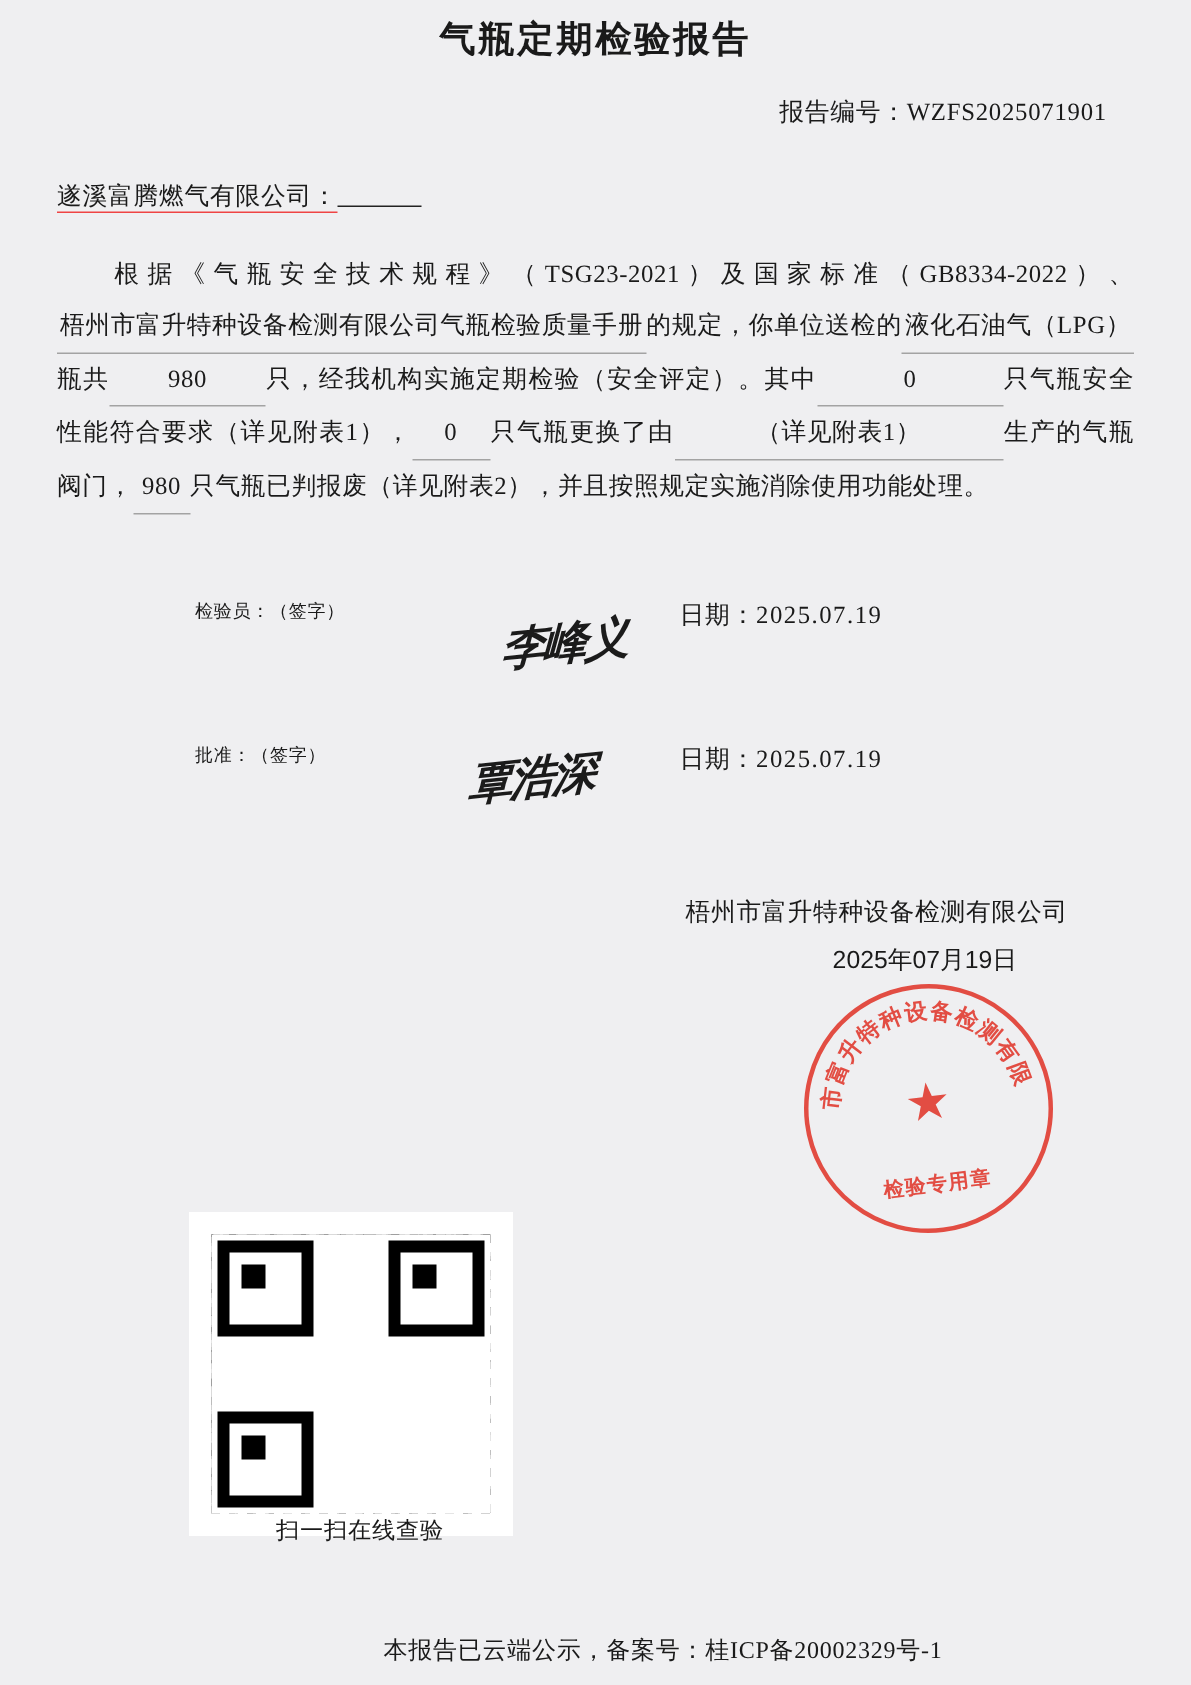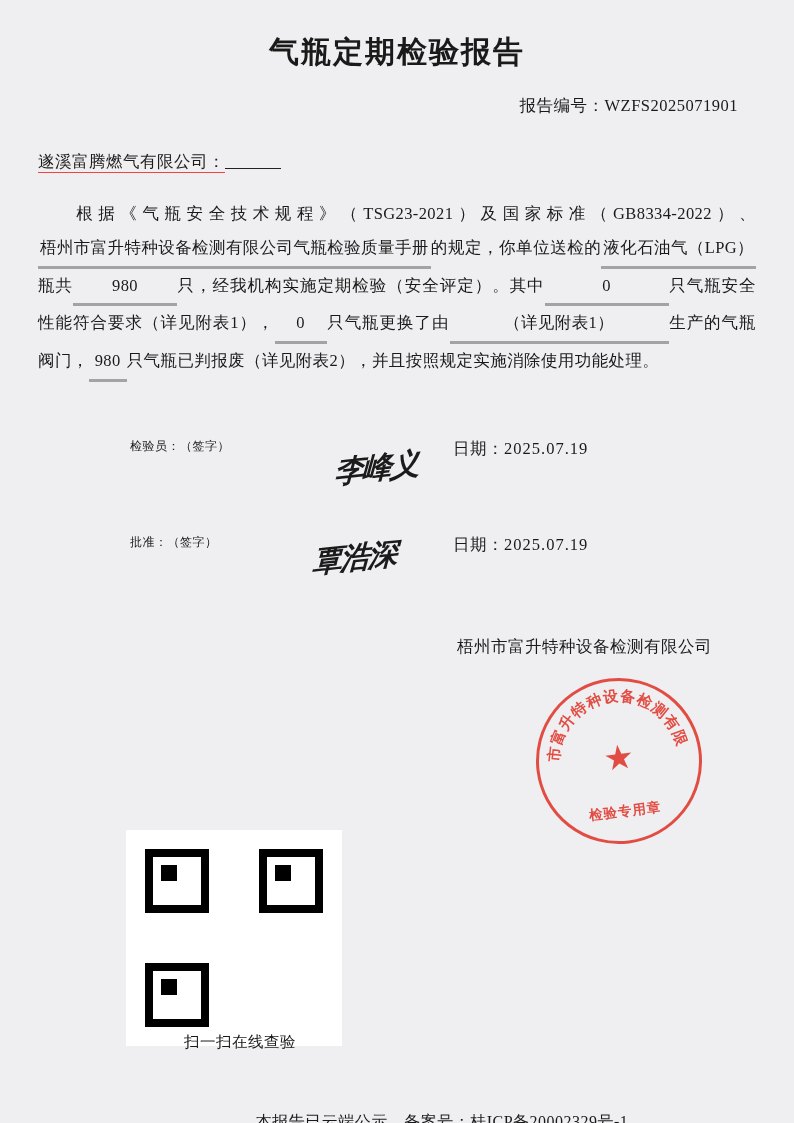--- a/index.html
+++ b/index.html
@@ -17,24 +17,24 @@
   }
   .page {
     position: relative;
     width: 794px;
     height: 1123px;
     box-sizing: border-box;
     padding: 0 38px;
   }
   .doc-title {
     text-align: center;
-    font-size: 30px;
+    font-size: 24px;
     font-weight: bold;
     letter-spacing: 2px;
-    margin-top: 32px;
+    margin-top: 10px;
     font-family: "Liberation Sans", "DejaVu Sans", sans-serif;
   }
   .report-no {
     text-align: right;
     font-size: 16.5px;
     margin-top: 22px;
     padding-right: 18px;
     letter-spacing: 0.5px;
   }
   .addressee {
@@ -58,21 +58,21 @@
     font-size: 16.5px;
     line-height: 2.05;
     text-align: justify;
     letter-spacing: 0.4px;
   }
   .indent {
     display: inline-block;
     width: 33px;
   }
   .u {
-    border-bottom: 3px solid #a3a3a3;
+    border-bottom: 1px solid #a3a3a3;
     padding: 0 2px 1px 2px;
     display: inline-block;
     text-align: center;
   }
   .u-manual { min-width: 330px; }
   .u-gas { min-width: 150px; }
   .u-count { min-width: 100px; }
   .u-zero { min-width: 120px; }
   .u-zero2 { min-width: 48px; }
   .u-valve { min-width: 215px; }
@@ -271,20 +271,21 @@
     <span class="sign-date"><span>日期：</span><span class="dt">2025.07.19</span></span>
   </div>
 
   <div class="sign-block2">
     <span class="sign-label">批准：（签字）</span>
     <span class="handwriting hw2">覃浩深</span>
     <span class="sign-date"><span>日期：</span><span class="dt">2025.07.19</span></span>
   </div>
 
   <div class="company-line">梧州市富升特种设备检测有限公司</div>
+  <div class="company-date">2025年07月19日</div>
 
   <div class="seal">
     <svg class="seal-arc" viewBox="0 0 160 160">
       <defs>
         <path id="arcpath" d="M 20,80 A 60,60 0 0 1 140,80"></path>
       </defs>
       <text>
         <textPath href="#arcpath" startOffset="50%" text-anchor="middle">梧州市富升特种设备检测有限公司</textPath>
       </text>
     </svg>

